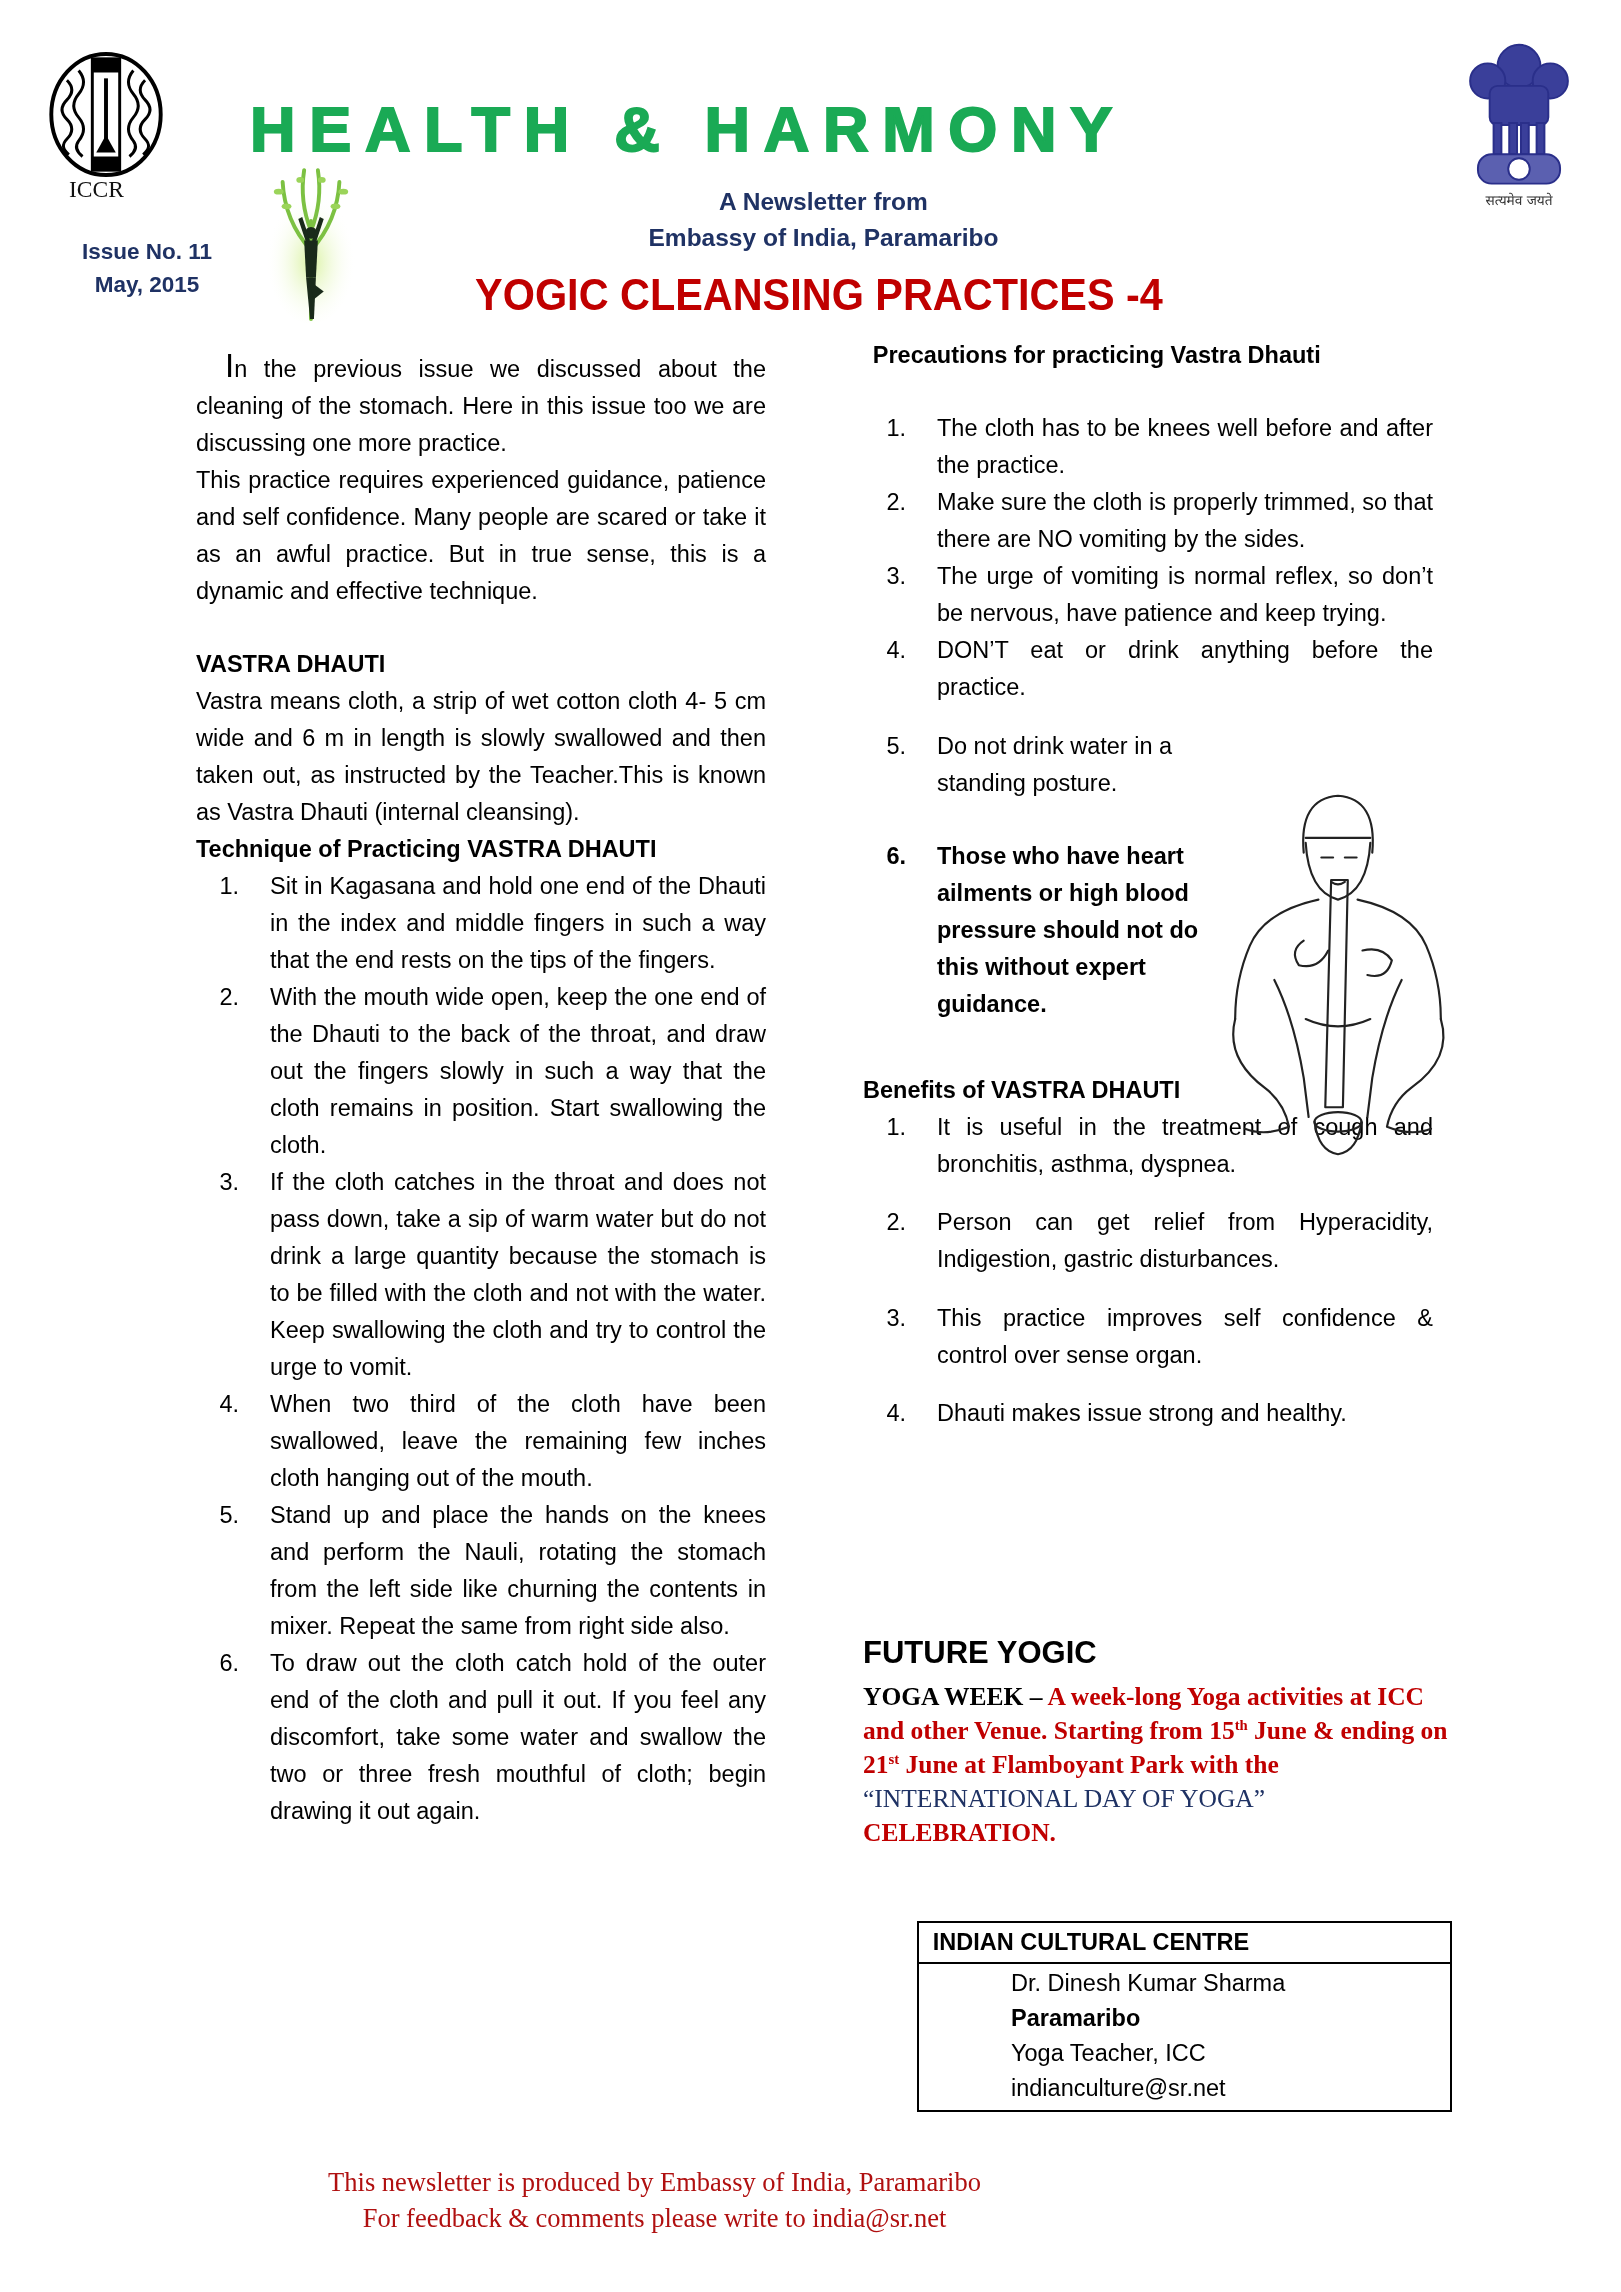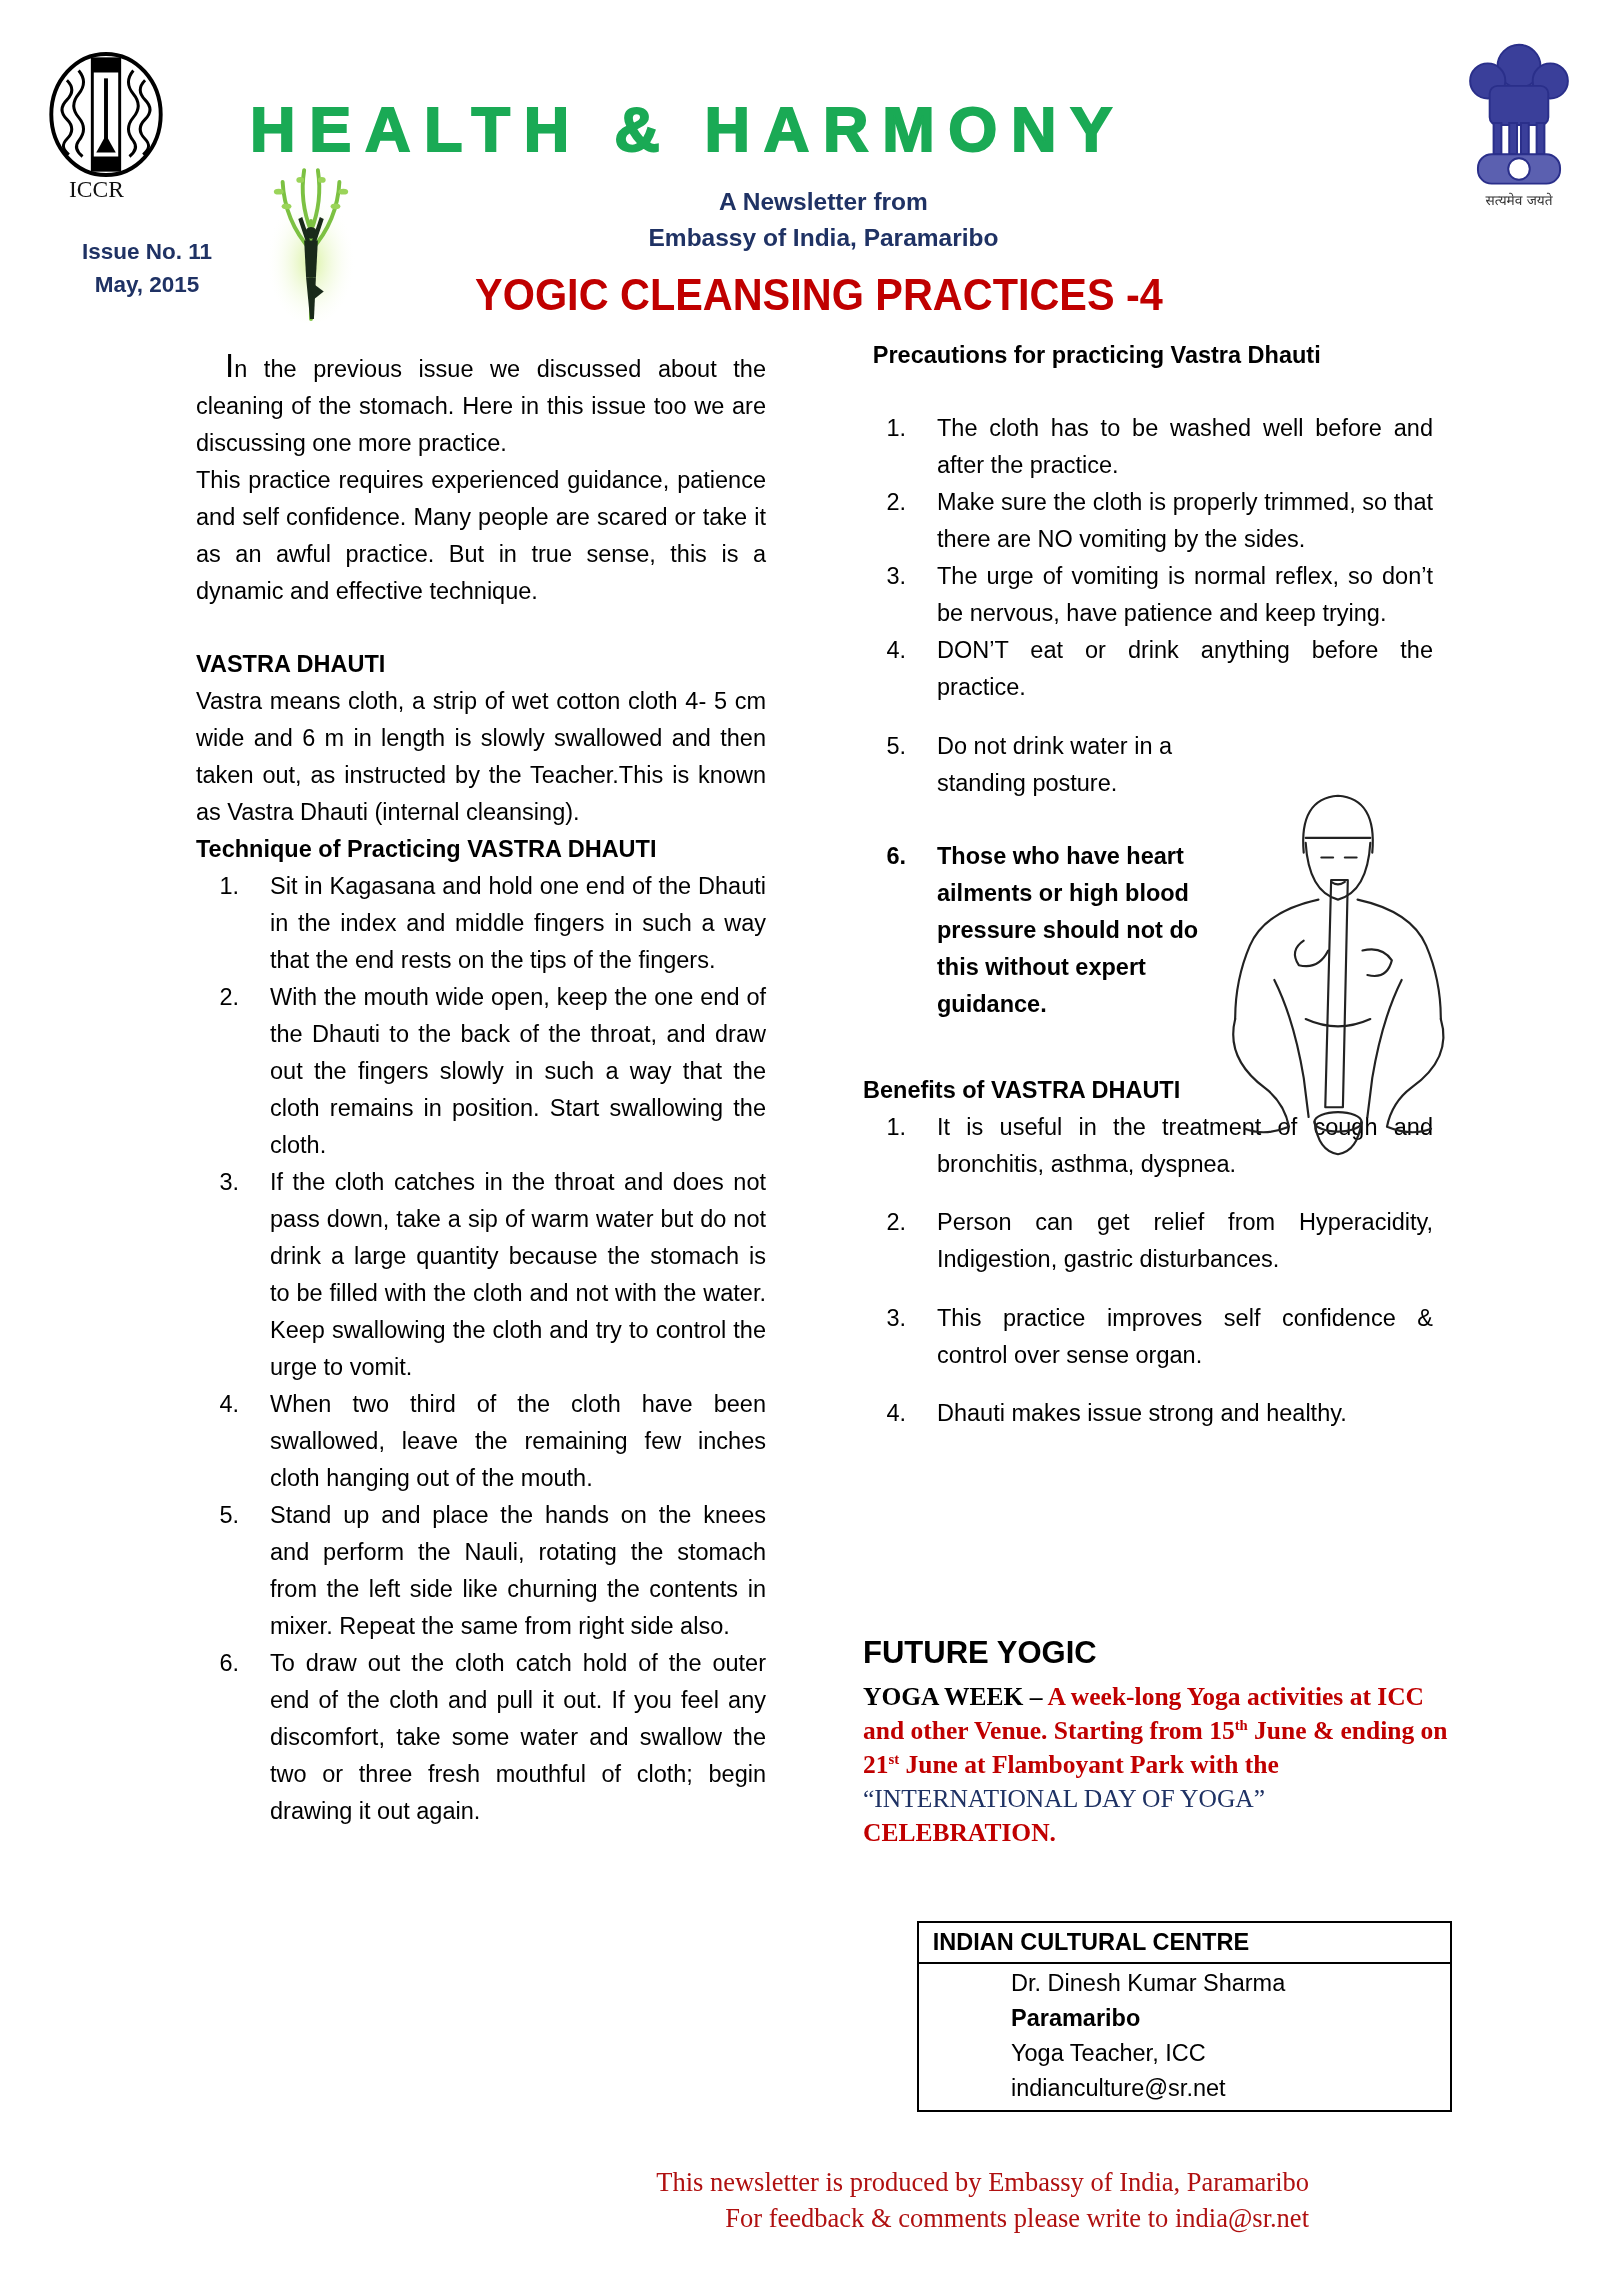--- a/index.html
+++ b/index.html
@@ -41,21 +41,21 @@
     .event { left: 863px; top: 1680px; width: 598px; font-family: "Liberation Serif", serif; font-weight: bold;
              font-size: 25.5px; line-height: 34px; color: #c00000; }
     .event .blk { color: #000; }
     .event .blue { color: #1f3264; font-weight: normal; }
     sup { font-size: 14.7px; line-height: 0; }
 
     .icc-box { left: 917px; top: 1921px; width: 531px; border: 2px solid #000; }
     .icc-head { font-weight: bold; font-size: 23.5px; padding: 3.9px 13.7px; border-bottom: 2.9px solid #000; line-height: 31px; }
     .icc-body { padding: 2px 0 3.9px 92px; font-size: 23.5px; line-height: 35px; }
 
-    .footer { left: 0; top: 2164px; width: 1309px; text-align: right; font-family: "Liberation Serif", serif;
+    .footer { left: 0; top: 2164px; width: 1309px; text-align: center; font-family: "Liberation Serif", serif;
               color: #b01010; font-size: 26.5px; line-height: 36px; }
   </style>
 </head>
 <body>
 
 <div class="abs iccr-logo">
   <svg width="118" height="127" viewBox="0 0 120 130">
     <ellipse cx="60" cy="65" rx="56" ry="62" fill="#fff" stroke="#000" stroke-width="4"></ellipse>
     <g stroke="#000" stroke-width="3" fill="none">
       <path d="M20 30 q10 10 0 20 q-10 10 0 20 q10 10 0 20 q-8 8 2 16"></path>
@@ -153,21 +153,21 @@
     <li><span class="n">4.</span><span>When two third of the cloth have been swallowed, leave the remaining few inches cloth hanging out of the mouth.</span></li>
     <li><span class="n">5.</span><span>Stand up and place the hands on the knees and perform the Nauli, rotating the stomach from the left side like churning the contents in mixer. Repeat the same from right side also.</span></li>
     <li><span class="n">6.</span><span>To draw out the cloth catch hold of the outer end of the cloth and pull it out. If you feel any discomfort, take some water and swallow the two or three fresh mouthful of cloth; begin drawing it out again.</span></li>
   </ol>
 </div>
 
 <div class="col col-right">
   <p class="h-bold" style="padding-left:9.8px">Precautions for practicing Vastra Dhauti</p>
   <div class="gap-sm"></div>
   <ol class="num">
-    <li><span class="n">1.</span><span>The cloth has to be washed well before and after the practice.</span></li>
+    <li><span class="n">1.</span><span>The cloth has to be knees well before and after the practice.</span></li>
     <li><span class="n">2.</span><span>Make sure the cloth is properly trimmed, so that there are NO vomiting by the sides.</span></li>
     <li><span class="n">3.</span><span>The urge of vomiting is normal reflex, so don’t be nervous, have patience and keep trying.</span></li>
     <li><span class="n">4.</span><span>DON’T eat or drink anything before the practice.</span></li>
     <li style="margin-top:21.6px; text-align:left" class="prec-short"><span class="n">5.</span><span>Do not drink water in a standing posture.</span></li>
     <li style="margin-top:36px; text-align:left; font-weight:bold" class="prec-short"><span class="n">6.</span><span>Those who have heart ailments or high blood pressure should not do this without expert guidance.</span></li>
   </ol>
   <div style="height:49px"></div>
   <p class="h-bold">Benefits of VASTRA DHAUTI</p>
   <ol class="num benefit-list">
     <li><span class="n">1.</span><span>It is useful in the treatment of cough and bronchitis, asthma, dyspnea.</span></li>

